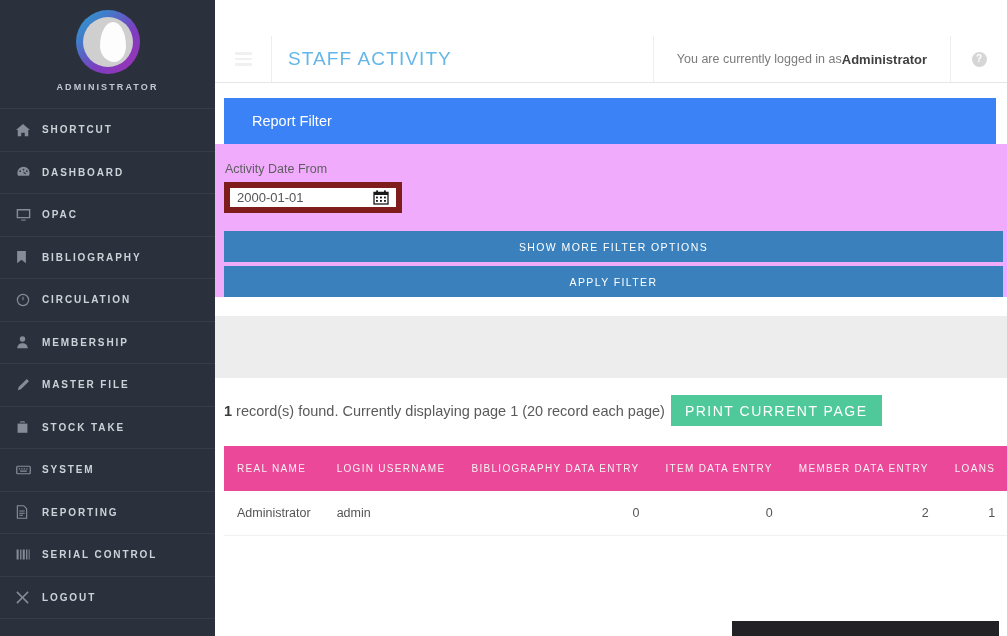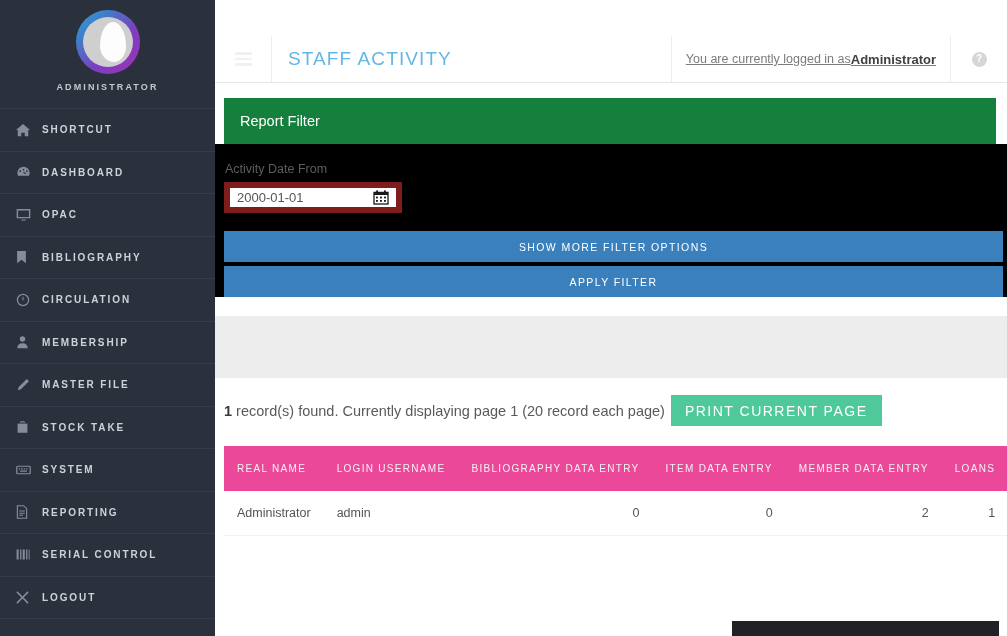--- a/index.html
+++ b/index.html
@@ -94,55 +94,54 @@
   .page-title {
     flex: 1;
     display: flex; align-items: center;
     padding-left: 16px;
     color: #63b6e8;
     font-size: 19px;
     letter-spacing: 1.1px;
   }
   .login-cell {
     display: flex; align-items: center;
-    padding: 0 14px;
+    padding: 0 23px;
     border-left: 1px solid #eeeeee;
     color: #7b7b7b;
     font-size: 12.5px;
     white-space: nowrap;
-    text-decoration: underline;
   }
   .login-cell b { color: #3f3f3f; font-size: 13px; }
   .help-cell {
     width: 57px;
     display: flex; align-items: center; justify-content: center;
     border-left: 1px solid #eeeeee;
     cursor: pointer;
   }
   .help-ico {
     width: 15px; height: 15px; border-radius: 50%;
     background: #d6d6d6;
     color: #ffffff; font-size: 10px; font-weight: bold;
     display: flex; align-items: center; justify-content: center;
     line-height: 1;
   }
 
   
   .filter-bar {
     margin: 15px 11px 0 9px;
     height: 46px;
-    background: #15803d;
-    display: flex; align-items: center;
-    padding-left: 16px;
+    background: #3b82f6;
+    display: flex; align-items: center;
+    padding-left: 28px;
     color: #ffffff;
     font-size: 14.5px;
   }
   .filter-body {
     padding: 18px 4px 0 9px;
-    background: #000000;
+    background: #f0abfc;
   }
   .field-label {
     color: #5e5e5e;
     font-size: 12.5px;
     padding-left: 1px;
     margin-bottom: 6px;
   }
   .date-box {
     width: 178px; height: 31px;
     border: 6px solid #7f1d1d;

